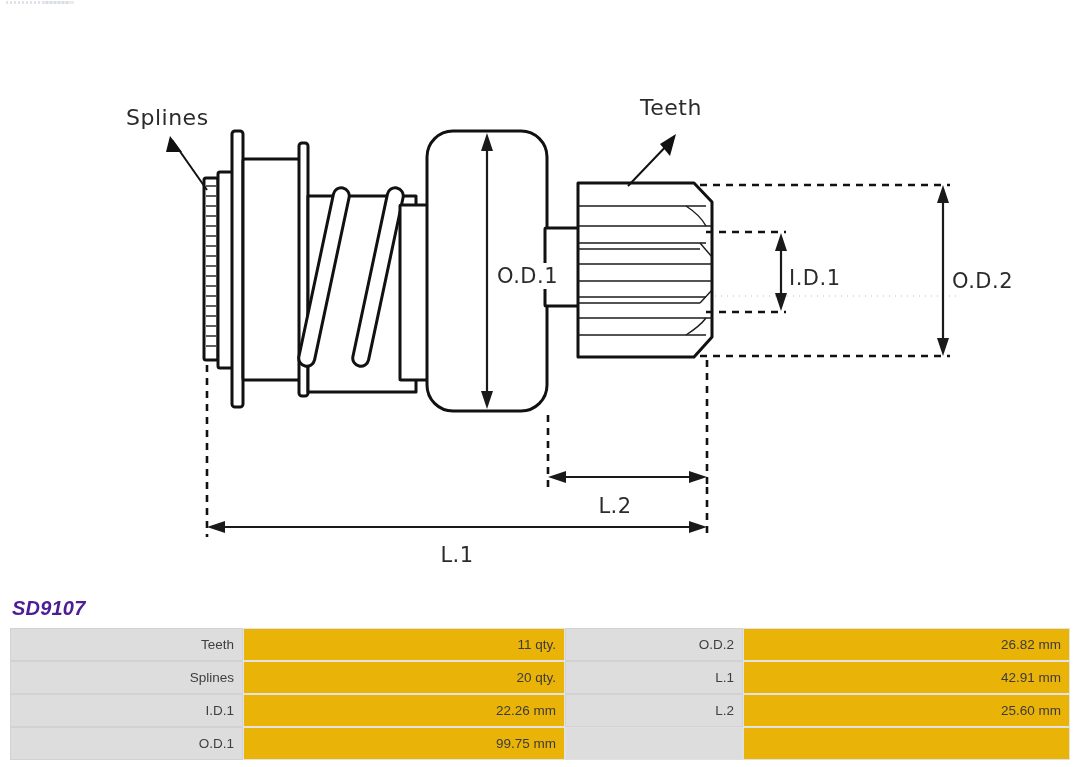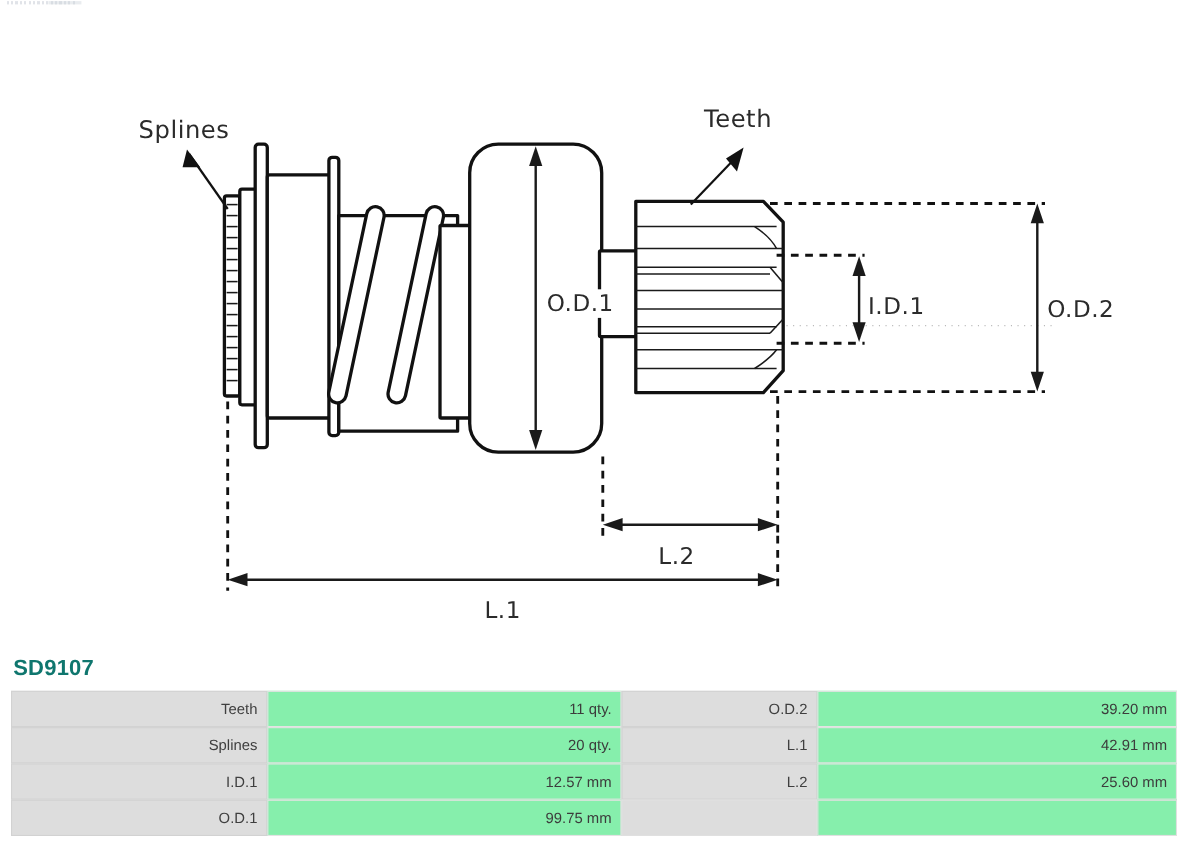--- a/index.html
+++ b/index.html
@@ -79,21 +79,21 @@
     table-layout: fixed;
   }
   table.spec-table td {
     height: 31px;
     padding: 0 8px;
     font-size: 13.5px;
     color: #3c3c3c;
     text-align: right;
     vertical-align: middle;
     border: 1px solid #e3e3e3;
-    background: #86efac;
+    background: #eab308;
     white-space: nowrap;
     overflow: hidden;
   }
   table.spec-table td.label-cell {
     background: #dddddd;
     border: 1px solid #d2d2d2;
     color: #3f3f3f;
   }
   table.spec-table td.label-cell.empty-cell,
   table.spec-table td.value-cell.empty-cell {
@@ -301,46 +301,46 @@
       <line class="ext-dash" x1="707" y1="487" x2="707" y2="537"></line>
       <line class="dim-line" x1="216" y1="527" x2="699" y2="527"></line>
       <polygon fill="#1a1a1a" points="207,527 225,521 225,533"></polygon>
       <polygon fill="#1a1a1a" points="707,527 689,521 689,533"></polygon>
       <text class="dim-label" x="457" y="562" text-anchor="middle">L.1</text>
     </g>
 
   </svg>
 </div>
 
-<div id="part-number" style="color: #0f766e;">SD9107</div>
+<div id="part-number" style="color: #4c1d95; font-style: italic;">SD9107</div>
 
 <div id="spec-table-wrap">
   <table class="spec-table">
     <colgroup>
       <col class="c-lab1">
         <col class="c-val1">
         <col class="c-lab2">
         <col class="c-val2">
     </colgroup>
     <tbody>
       <tr>
         <td class="label-cell">Teeth</td>
         <td class="value-cell">11 qty.</td>
         <td class="label-cell">O.D.2</td>
-        <td class="value-cell">39.20 mm</td>
+        <td class="value-cell">26.82 mm</td>
       </tr>
       <tr>
         <td class="label-cell">Splines</td>
         <td class="value-cell">20 qty.</td>
         <td class="label-cell">L.1</td>
         <td class="value-cell">42.91 mm</td>
       </tr>
       <tr>
         <td class="label-cell">I.D.1</td>
-        <td class="value-cell">12.57 mm</td>
+        <td class="value-cell">22.26 mm</td>
         <td class="label-cell">L.2</td>
         <td class="value-cell">25.60 mm</td>
       </tr>
       <tr>
         <td class="label-cell">O.D.1</td>
         <td class="value-cell">99.75 mm</td>
         <td class="label-cell empty-cell"></td>
         <td class="value-cell empty-cell"></td>
       </tr>
     </tbody>

